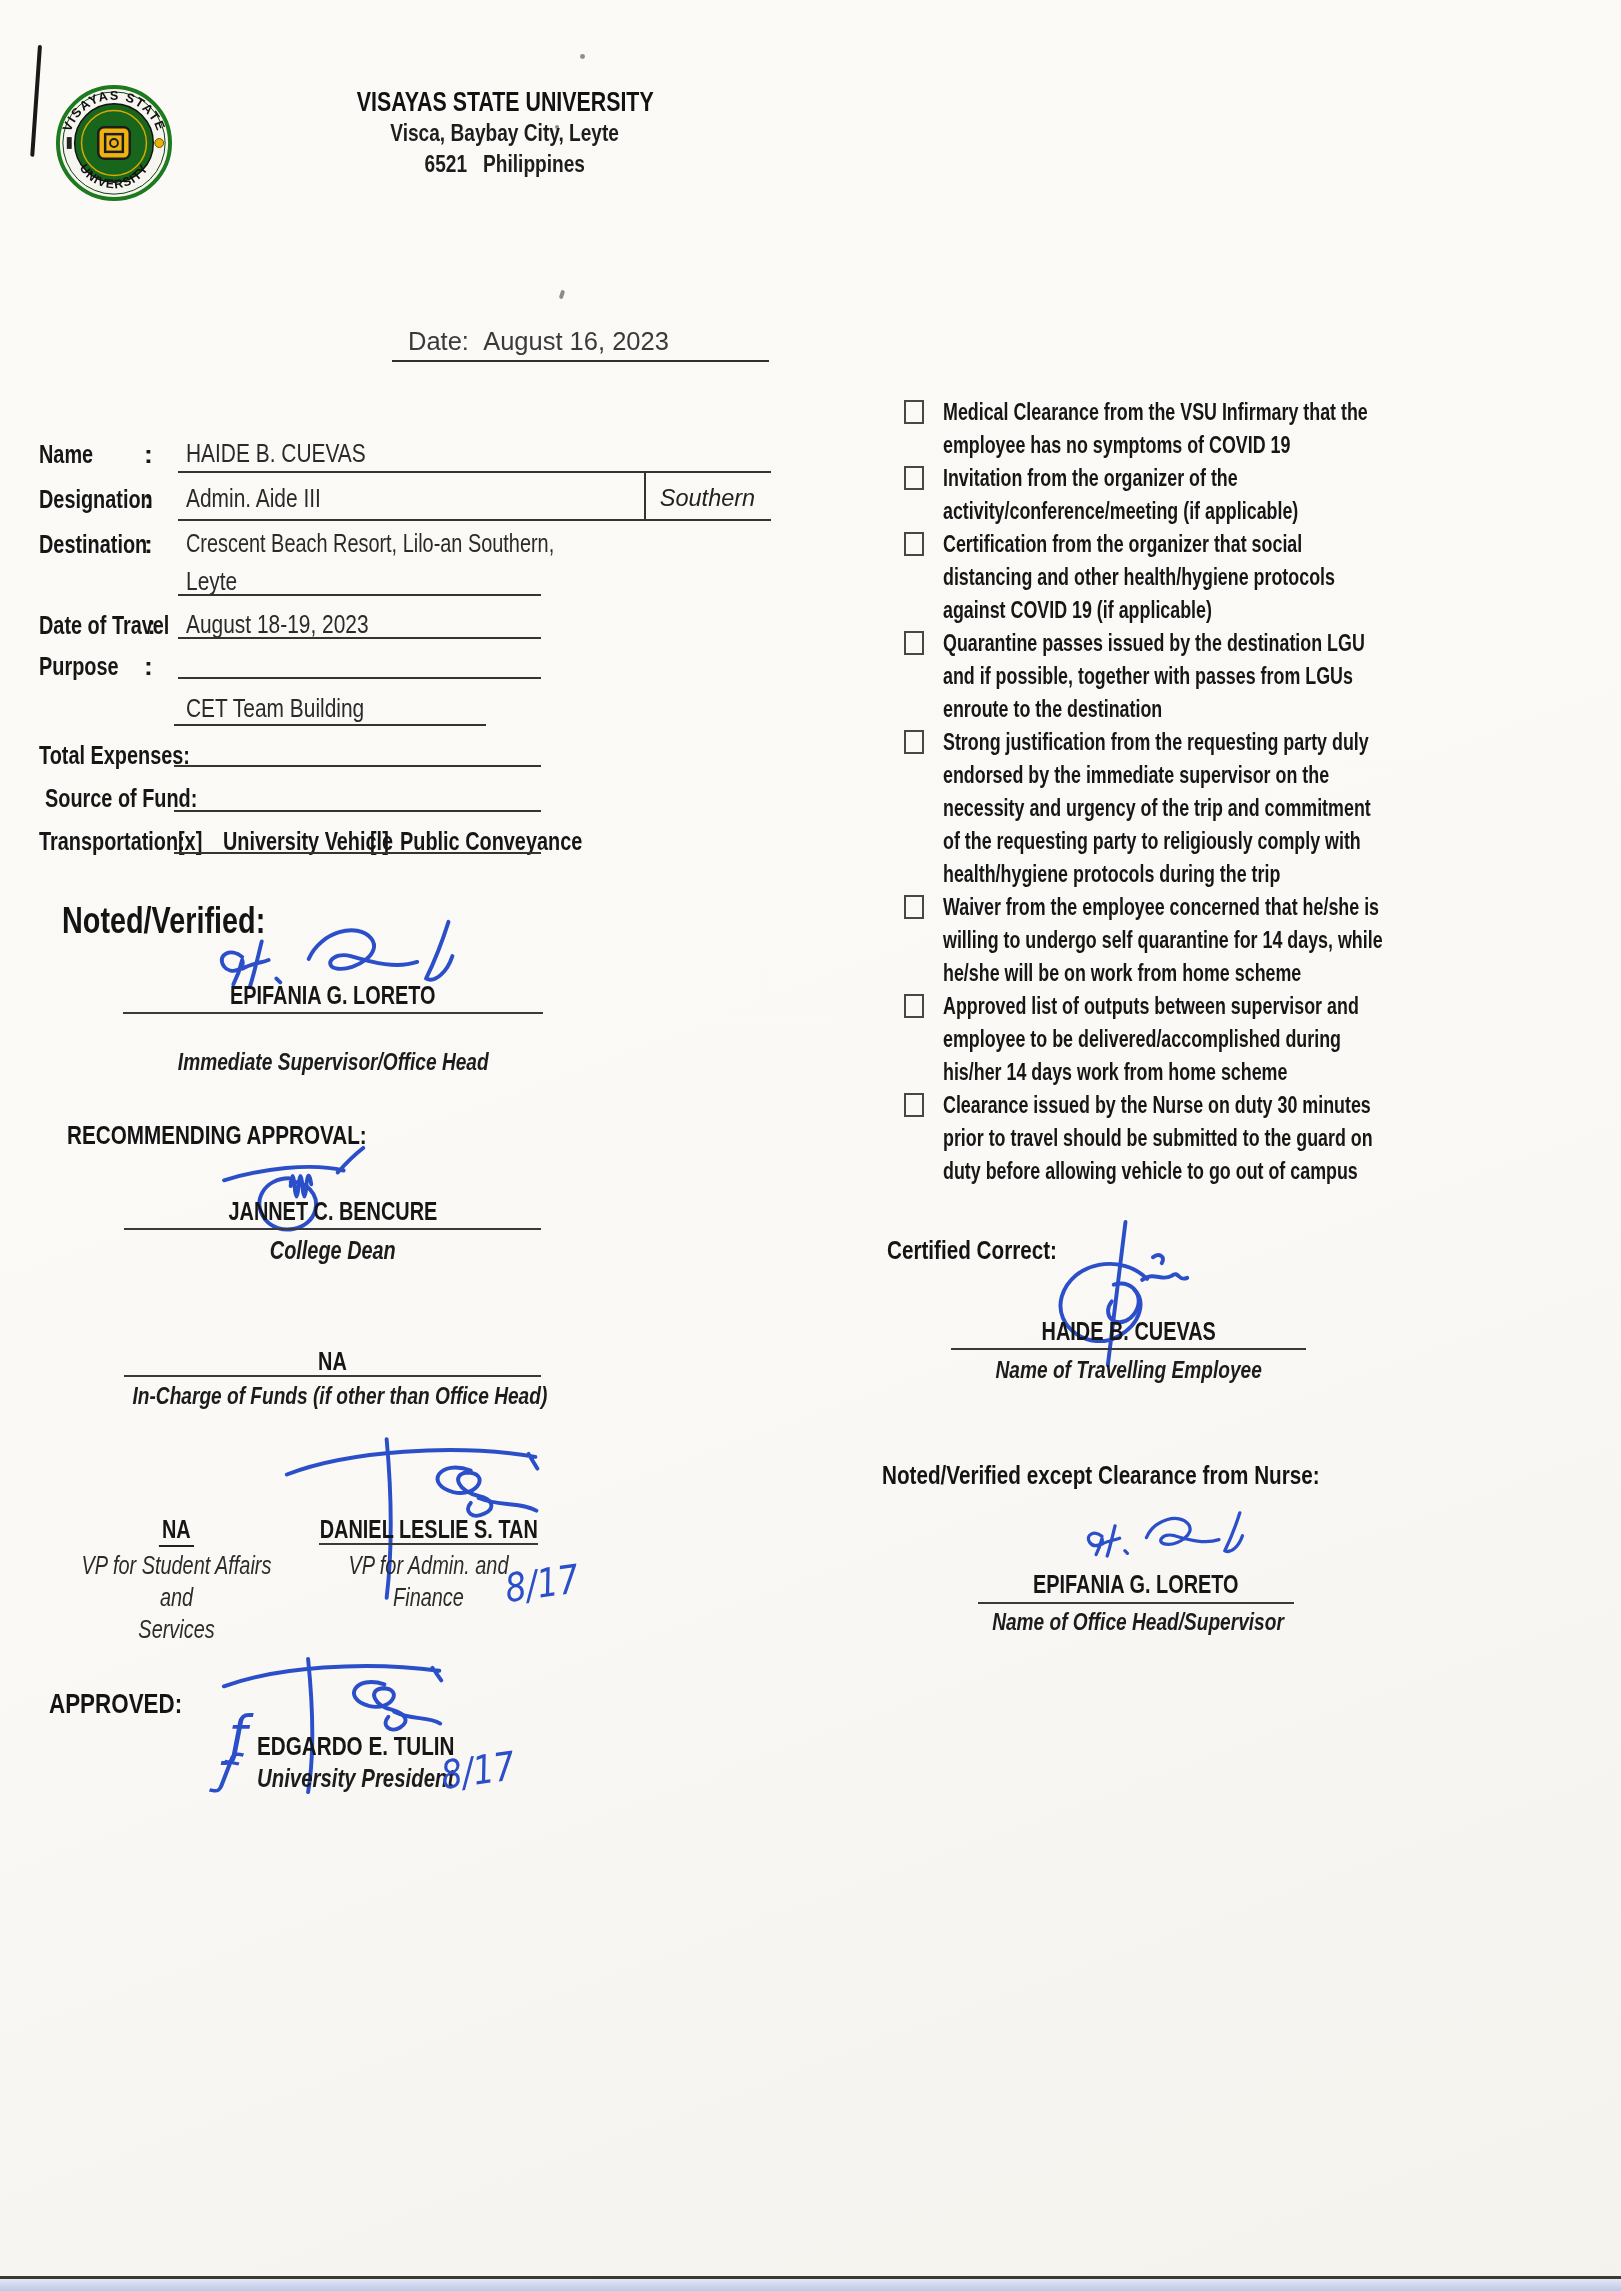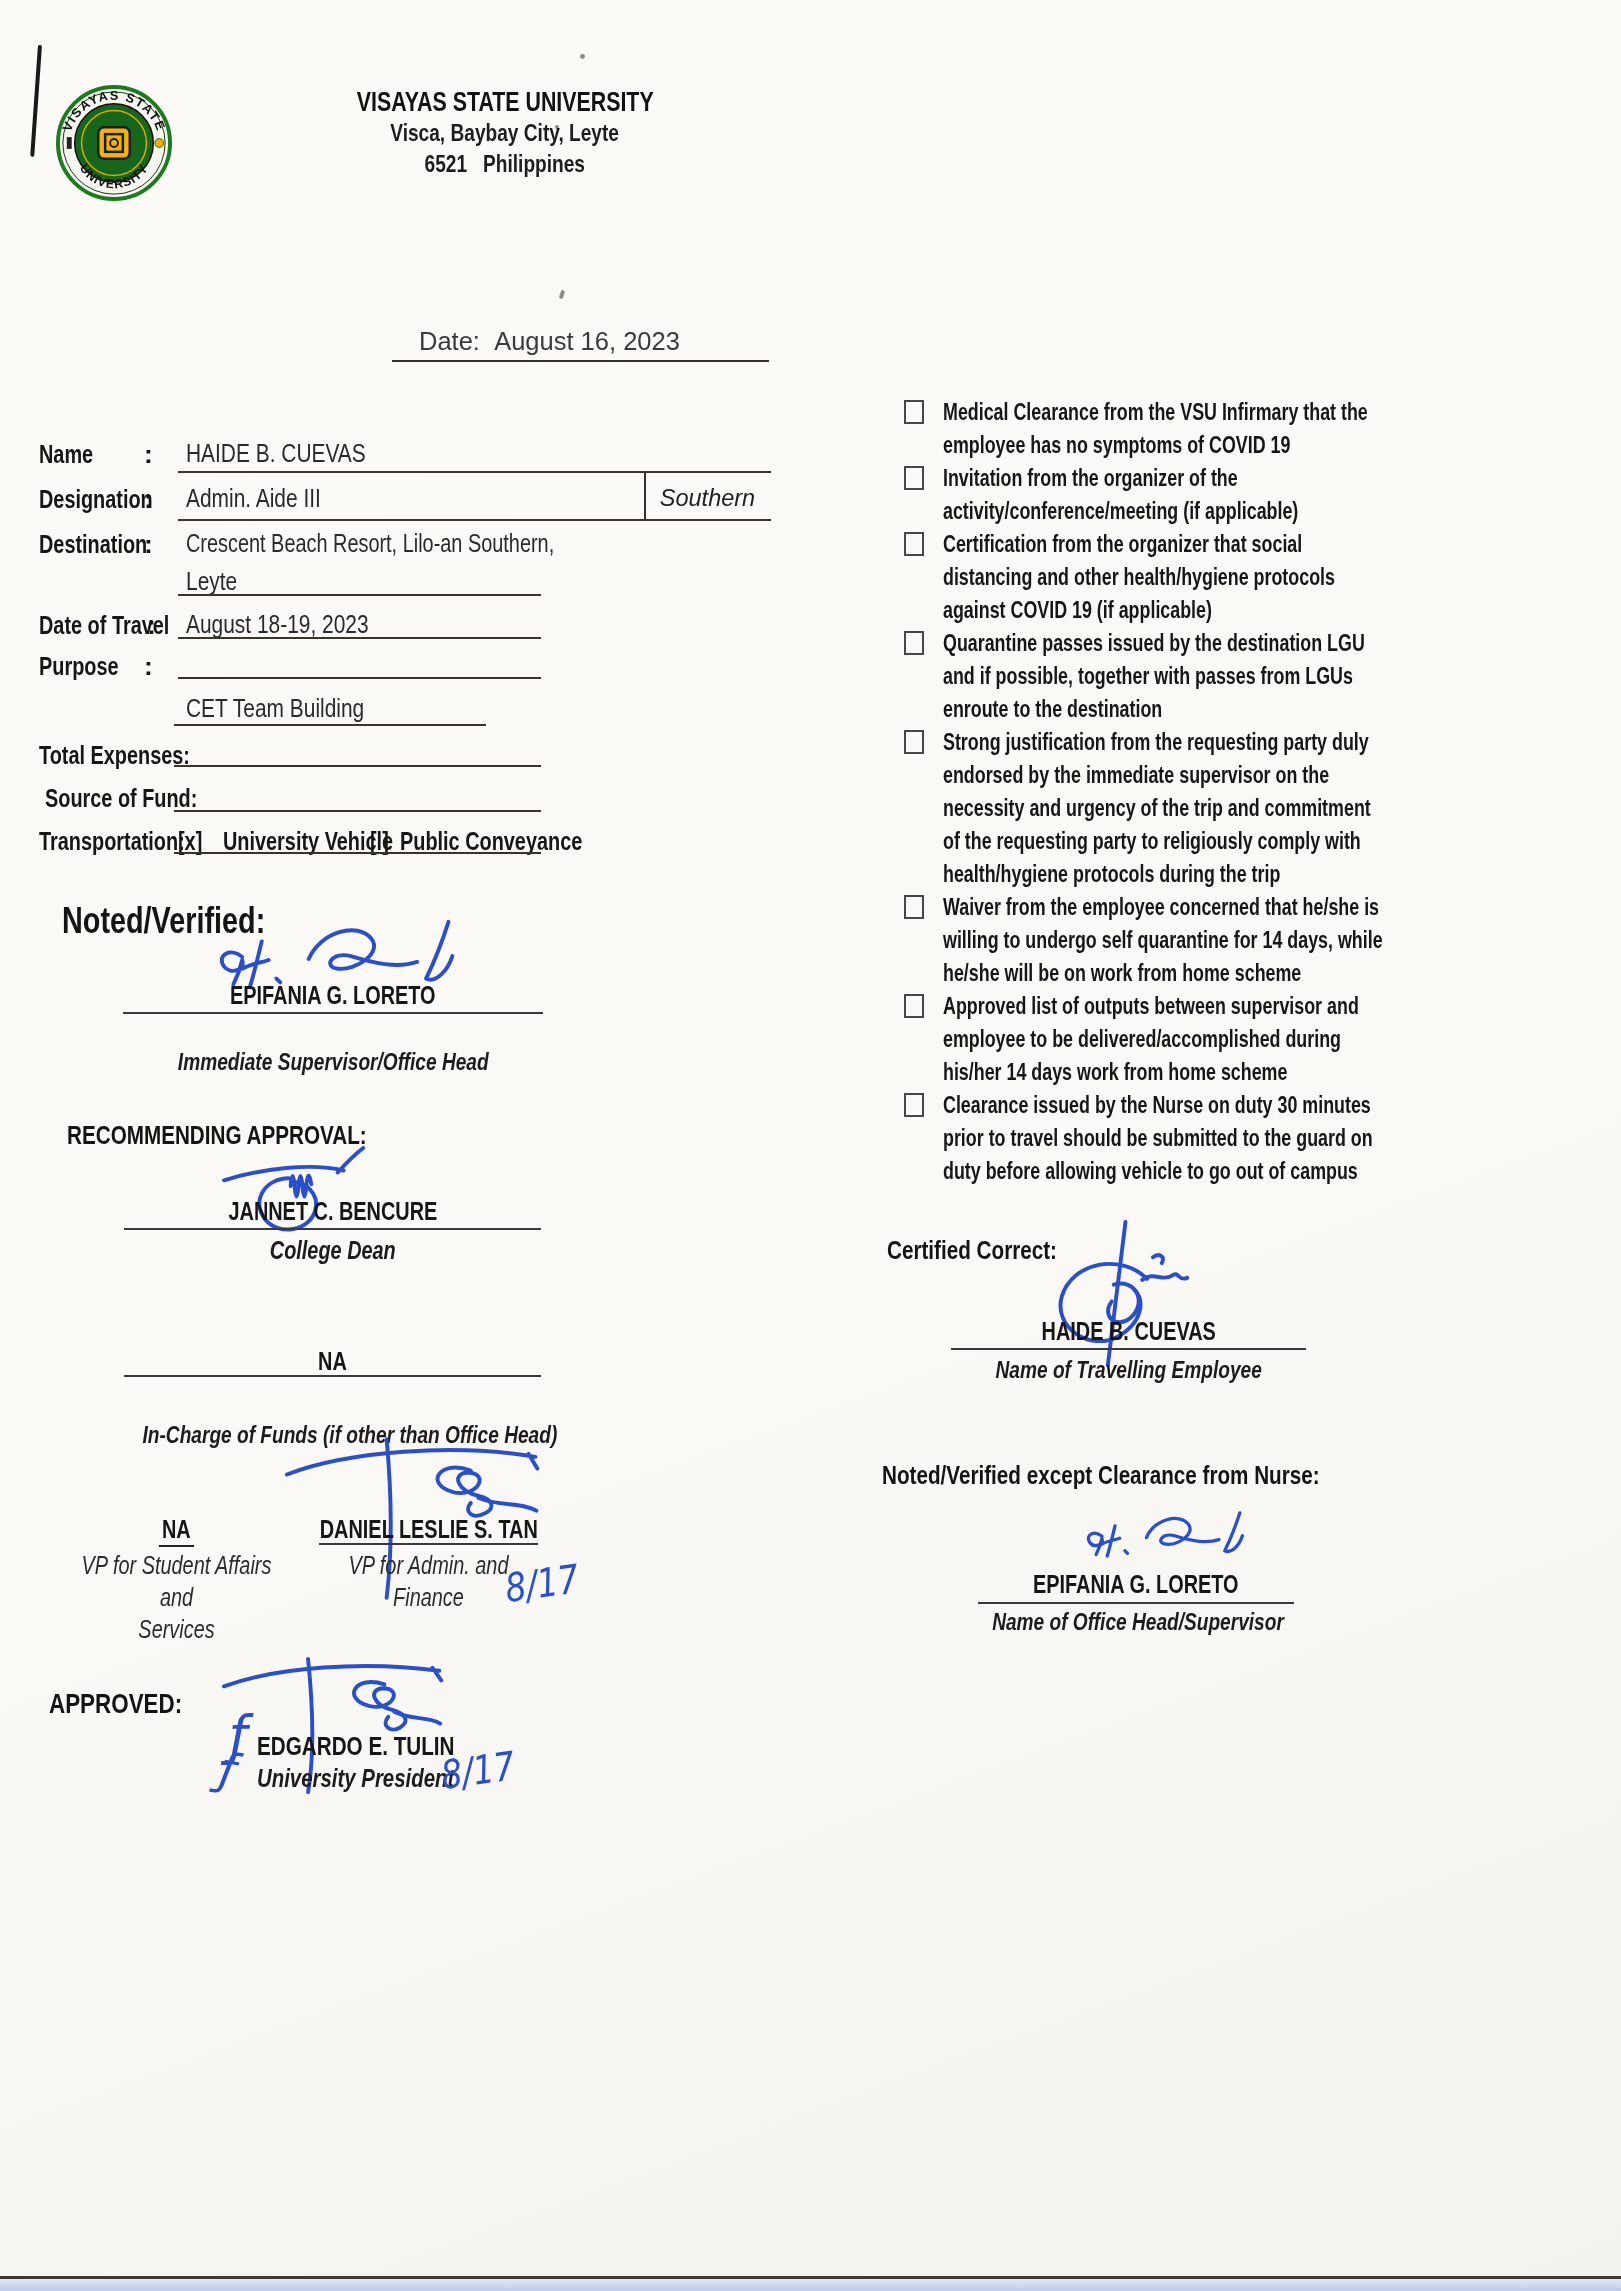--- a/index.html
+++ b/index.html
@@ -80,21 +80,21 @@
     <div class="cname" style="height:31px;">
         <span class="cx78c b" style="font-size:24.5px;color:#1d1d1d;">Visca, Baybay City, Leyte</span>
       </div>
     <div class="cname" style="height:31px;">
         <span class="cx78c b" style="font-size:24.5px;color:#1d1d1d;white-space:pre;">6521   Philippines</span>
       </div>
   </div>
 
 
   <div class="abs" style="left:392px;top:327px;width:377px;border-bottom:2.9px solid #33302a;padding-bottom:3.9px;">
-    <span class="abs" style="left:27px;top:0;font-size:25.5px;color:#3a3a3a;"><span>Date:</span>&nbsp;&nbsp;<span>August 16, 2023</span></span>
+    <span class="abs" style="left:16px;top:0;font-size:25.5px;color:#3a3a3a;"><span>Date:</span>&nbsp;&nbsp;<span>August 16, 2023</span></span>
     <span style="visibility:hidden;font-size:25.5px;">.</span>
   </div>
 
   <span class="abs lbl" style="left:39px;top:439px;"><span class="cx75">Name</span></span>
   <span class="abs lbl" style="left:144px;top:439px;">:</span>
   <span class="abs val b" style="left:186px;top:439px;"><span class="cx82">HAIDE B. CUEVAS</span></span>
   <div class="rule" style="left:178px;top:471px;width:593px;"></div>
 
   <span class="abs lbl" style="left:39px;top:484px;"><span class="cx75">Designation</span></span>
   <span class="abs lbl" style="left:144px;top:484px;">:</span>
@@ -165,21 +165,21 @@
   </div>
   <div class="rule2" style="left:124px;top:1228px;width:417px;"></div>
   <div class="abs cname" style="left:124px;top:1236px;width:417px;">
     <span class="cx78c cap" style="font-size:25.5px;">College Dean</span>
   </div>
 
   <div class="abs cname" style="left:124px;top:1347px;width:417px;">
     <span class="cx78c name">NA</span>
   </div>
   <div class="rule2" style="left:124px;top:1375px;width:417px;"></div>
-  <div class="abs cname" style="left:124px;top:1382px;width:451px;margin-top:39px;">
+  <div class="abs cname" style="left:114px;top:1382px;width:451px;">
     <span class="cx78c cap">In-Charge of Funds (if other than Office Head)</span>
   </div>
 
   <svg class="abs ink" style="left:279px;top:1433px;" width="274" height="172" viewBox="0 0 280 175" stroke-width="4">
     <path d="M 8 42 C 70 18, 180 10, 262 24 M 255 21 l 9 15"></path>
     <path d="M 110 6 C 114 50, 117 110, 110 168"></path>
     <path d="M 196 38 C 164 26, 148 52, 178 60 C 204 66, 216 40, 192 40 C 175 42, 184 60, 204 64 C 218 67, 222 76, 210 82 C 198 88, 188 80, 196 71"></path>
     <path d="M 204 66 C 226 75, 248 70, 263 79"></path>
   </svg>
   <div class="abs cname" style="left:93px;top:1515px;width:167px;">

